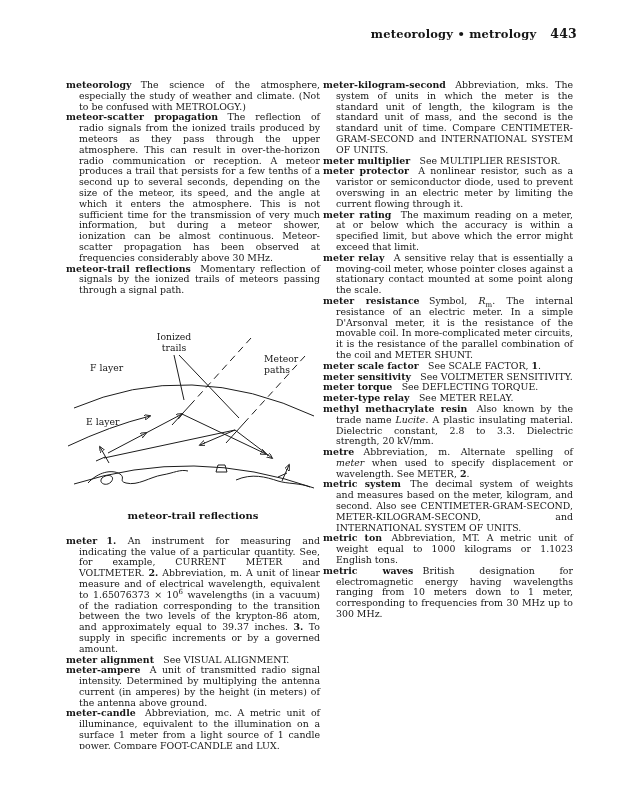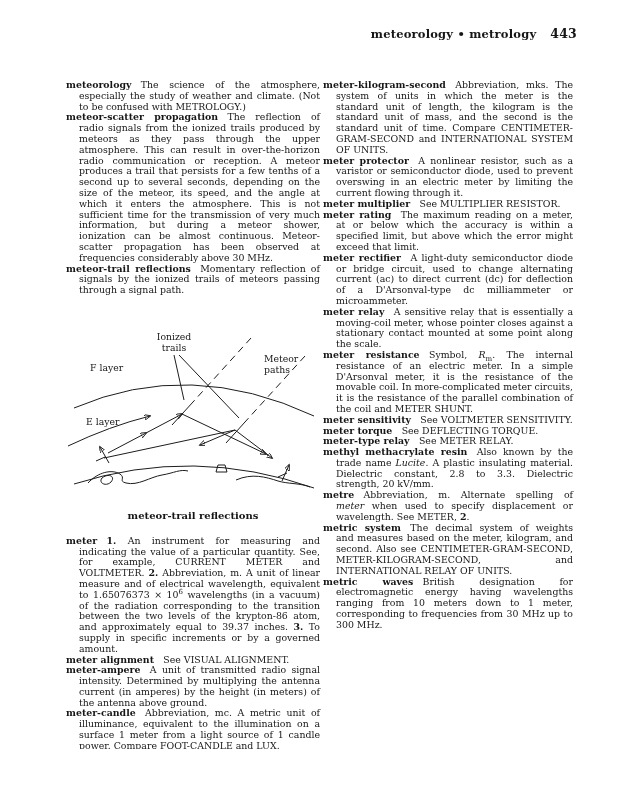--- a/index.html
+++ b/index.html
@@ -93,30 +93,31 @@
           <p class="entry"><b class="term">meter alignment</b>  <span>See VISUAL ALIGNMENT.</span></p>
           <p class="entry"><b class="term">meter-ampere</b>  <span>A unit of transmitted radio signal intensity. Determined by multiplying the antenna current (in amperes) by the height (in meters) of the antenna above ground.</span></p>
           <p class="entry"><b class="term">meter-candle</b>  <span>Abbreviation, mc. A metric unit of illuminance, equivalent to the illumination on a surface 1 meter from a light source of 1 candle power. Compare FOOT-CANDLE and LUX.</span></p>
           <p class="entry"><b class="term">change equivalent</b>  <span>The number of meters equal to a given English measure of length (e.g., the meter equivalent of 3 feet is approximately 0.9144).</span></p>
         </div>
     </div>
 
     <div class="col col-right">
       <div>
           <p class="entry"><b class="term">meter-kilogram-second</b>  <span>Abbreviation, mks. The system of units in which the meter is the standard unit of length, the kilogram is the standard unit of mass, and the second is the standard unit of time. Compare CENTIMETER-GRAM-SECOND and INTERNATIONAL SYSTEM OF UNITS.</span></p>
+          <p class="entry"><b class="term">meter multiplier</b>  <span>See MULTIPLIER RESISTOR.</span></p>
           <p class="entry"><b class="term">meter protector</b>  <span>A nonlinear resistor, such as a varistor or semiconductor diode, used to prevent overswing in an electric meter by limiting the current flowing through it.</span></p>
-          <p class="entry"><b class="term">meter multiplier</b>  <span>See MULTIPLIER RESISTOR.</span></p>
           <p class="entry"><b class="term">meter rating</b>  <span>The maximum reading on a meter, at or below which the accuracy is within a specified limit, but above which the error might exceed that limit.</span></p>
-          <p class="entry"><b class="term">meter rectifier</b>  <span>A light-duty semiconductor diode or bridge circuit, used to change alternating current (ac) to direct current (dc) for deflection of a D'Arsonval-type dc milliammeter or microammeter.</span></p>
           <p class="entry"><b class="term">meter relay</b>  <span>A sensitive relay that is essentially a moving-coil meter, whose pointer closes against a stationary contact mounted at some point along the scale.</span></p>
           <p class="entry"><b class="term">meter resistance</b>  <span>Symbol, </span><i>R</i><sub>m</sub><span>. The internal resistance of an electric meter. In a simple D'Arsonval meter, it is the resistance of the movable coil. In more-complicated meter circuits, it is the resistance of the parallel combination of the coil and METER SHUNT.</span></p>
+          <p class="entry"><b class="term">meter scale factor</b>  <span>See SCALE FACTOR, </span><b>1</b><span>.</span></p>
           <p class="entry"><b class="term">meter sensitivity</b>  <span>See VOLTMETER SENSITIVITY.</span></p>
           <p class="entry"><b class="term">meter torque</b>  <span>See DEFLECTING TORQUE.</span></p>
           <p class="entry"><b class="term">meter-type relay</b>  <span>See METER RELAY.</span></p>
           <p class="entry"><b class="term">methyl methacrylate resin</b>  <span>Also known by the trade name </span><i>Lucite</i><span>. A plastic insulating material. Dielectric constant, 2.8 to 3.3. Dielectric strength, 20 kV/mm.</span></p>
           <p class="entry"><b class="term">metre</b>  <span>Abbreviation, m. Alternate spelling of </span><i>meter</i><span> when used to specify displacement or wavelength. See METER, </span><b>2</b><span>.</span></p>
-          <p class="entry"><b class="term">metric system</b>  <span>The decimal system of weights and measures based on the meter, kilogram, and second. Also see CENTIMETER-GRAM-SECOND, METER-KILOGRAM-SECOND, and INTERNATIONAL RELAY OF UNITS.</span></p>
+          <p class="entry"><b class="term">metric system</b>  <span>The decimal system of weights and measures based on the meter, kilogram, and second. Also see CENTIMETER-GRAM-SECOND, METER-KILOGRAM-SECOND, and INTERNATIONAL SYSTEM OF UNITS.</span></p>
+          <p class="entry"><b class="term">metric ton</b>  <span>Abbreviation, MT. A metric unit of weight equal to 1000 kilograms or 1.1023 English tons.</span></p>
           <p class="entry"><b class="term">metric waves</b>  <span>British designation for electromagnetic energy having wavelengths ranging from 10 meters down to 1 meter, corresponding to frequencies from 30 MHz up to 300 MHz.</span></p>
         </div>
     </div>
 
   </div>
 </div>
 
 </body></html>

